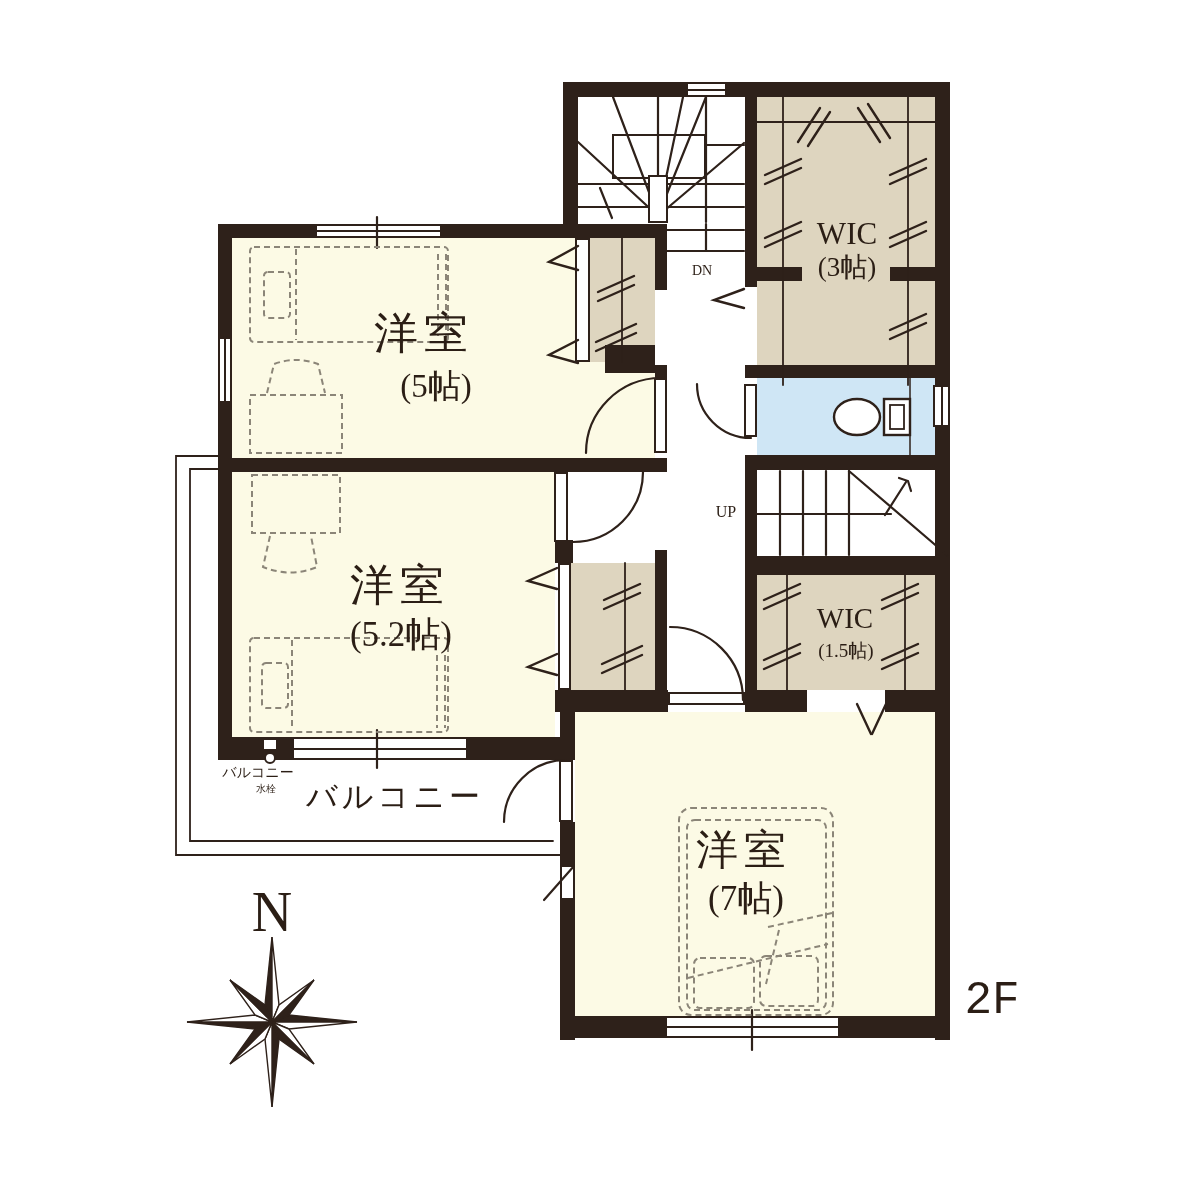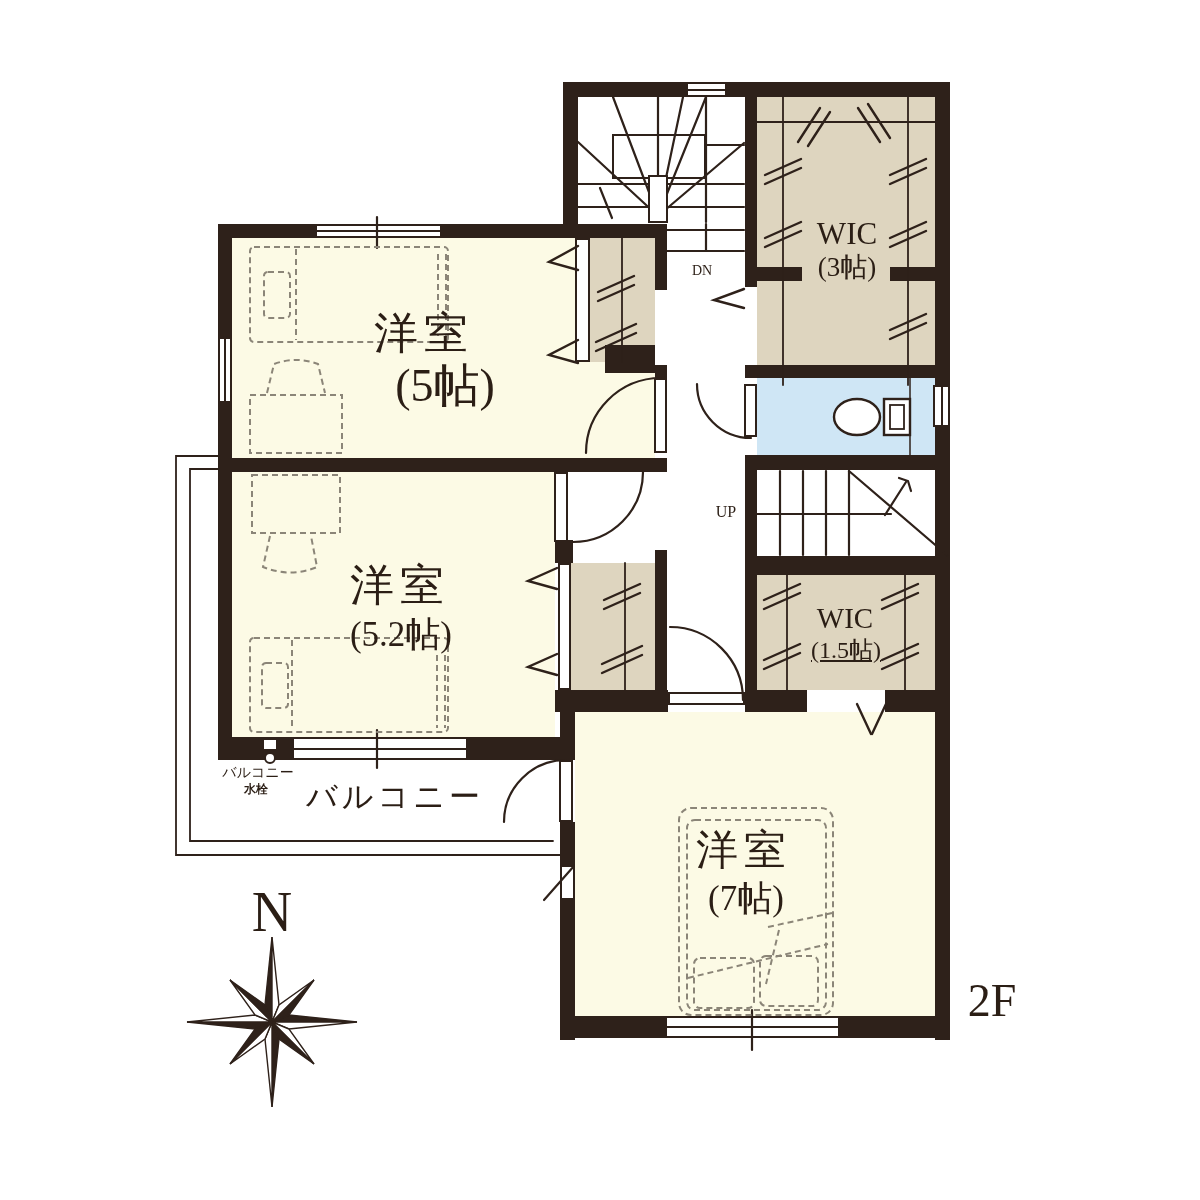--- a/index.html
+++ b/index.html
@@ -264,29 +264,29 @@
         <rect x="694" y="958" width="60" height="50" rx="6"></rect>
         <rect x="760" y="956" width="58" height="50" rx="6"></rect>
         <line x1="688" y1="978" x2="828" y2="944"></line>
         <line x1="779" y1="930" x2="766" y2="984"></line>
         <line x1="768" y1="927" x2="832" y2="913"></line>
       </g>
     </g>
   </svg>
 
   <div class="lbl" style="left:424px;top:334px;font-size:44px;letter-spacing:6px;">洋室</div>
-  <div class="lbl" style="left:445px;top:386px;font-size:46px;">(5帖)</div>
+  <div class="lbl" style="left:436px;top:386px;font-size:33px;">(5帖)</div>
   <div class="lbl" style="left:400px;top:586px;font-size:44px;letter-spacing:6px;">洋室</div>
   <div class="lbl" style="left:401px;top:634px;font-size:35px;">(5.2帖)</div>
   <div class="lbl" style="left:744px;top:850px;font-size:42px;letter-spacing:6px;">洋室</div>
   <div class="lbl" style="left:746px;top:898px;font-size:35px;">(7帖)</div>
   <div class="lbl" style="left:847px;top:233px;font-size:31px;">WIC</div>
   <div class="lbl" style="left:847px;top:267px;font-size:27px;">(3帖)</div>
   <div class="lbl" style="left:845px;top:618px;font-size:29px;">WIC</div>
-  <div class="lbl" style="left:846px;top:650px;font-size:24px;text-decoration:underline;">(1.5帖)</div>
+  <div class="lbl" style="left:846px;top:650px;font-size:19px;">(1.5帖)</div>
   <div class="lbl" style="left:702px;top:271px;font-size:14px;">DN</div>
   <div class="lbl" style="left:726px;top:512px;font-size:16px;">UP</div>
   <div class="lbl" style="left:395px;top:796px;font-size:31px;letter-spacing:4px;">バルコニー</div>
   <div class="lbl" style="left:258px;top:773px;font-size:14px;">バルコニー</div>
-  <div class="lbl" style="left:256px;top:789px;font-size:12px;font-weight:bold;">水栓</div>
+  <div class="lbl" style="left:266px;top:789px;font-size:10px;">水栓</div>
   <div class="lbl" style="left:272px;top:912px;font-size:56px;">N</div>
-  <div class="lbl" style="left:992px;top:1001px;font-size:46px;">2F</div>
+  <div class="lbl" style="left:992px;top:1001px;font-size:46px;font-family:Liberation Mono, monospace;">2F</div>
 </div>
 
 </body></html>

